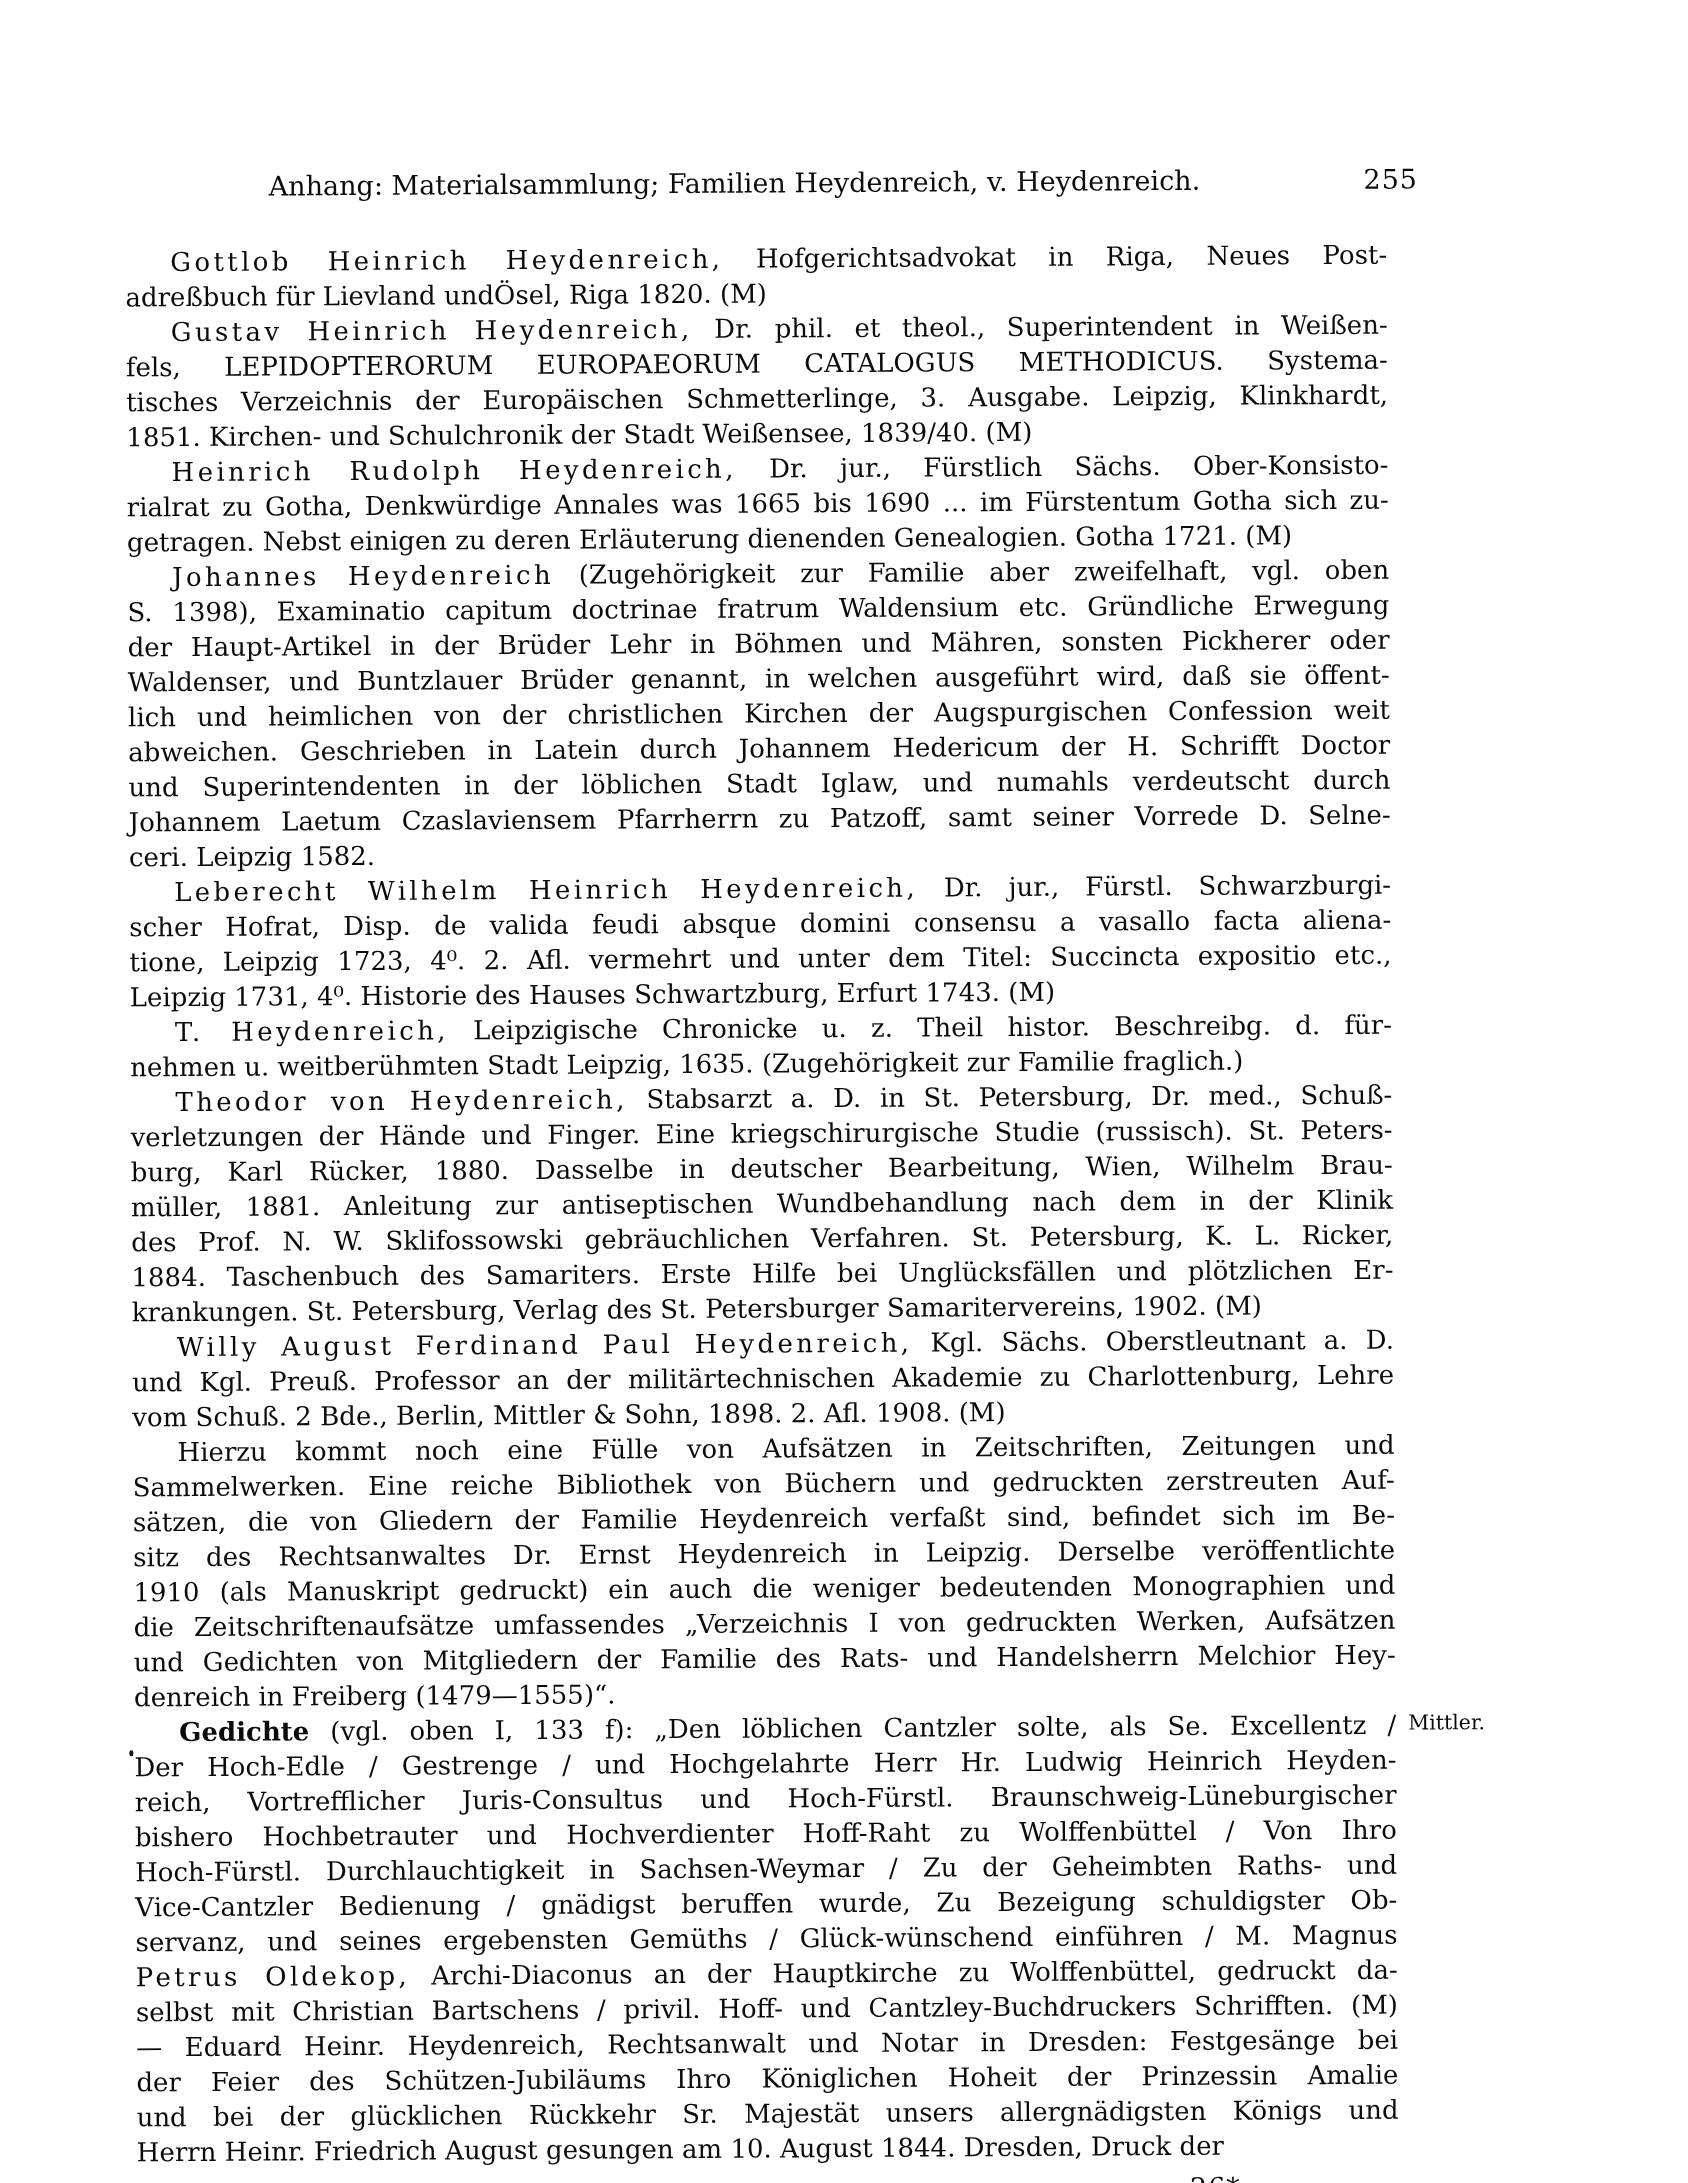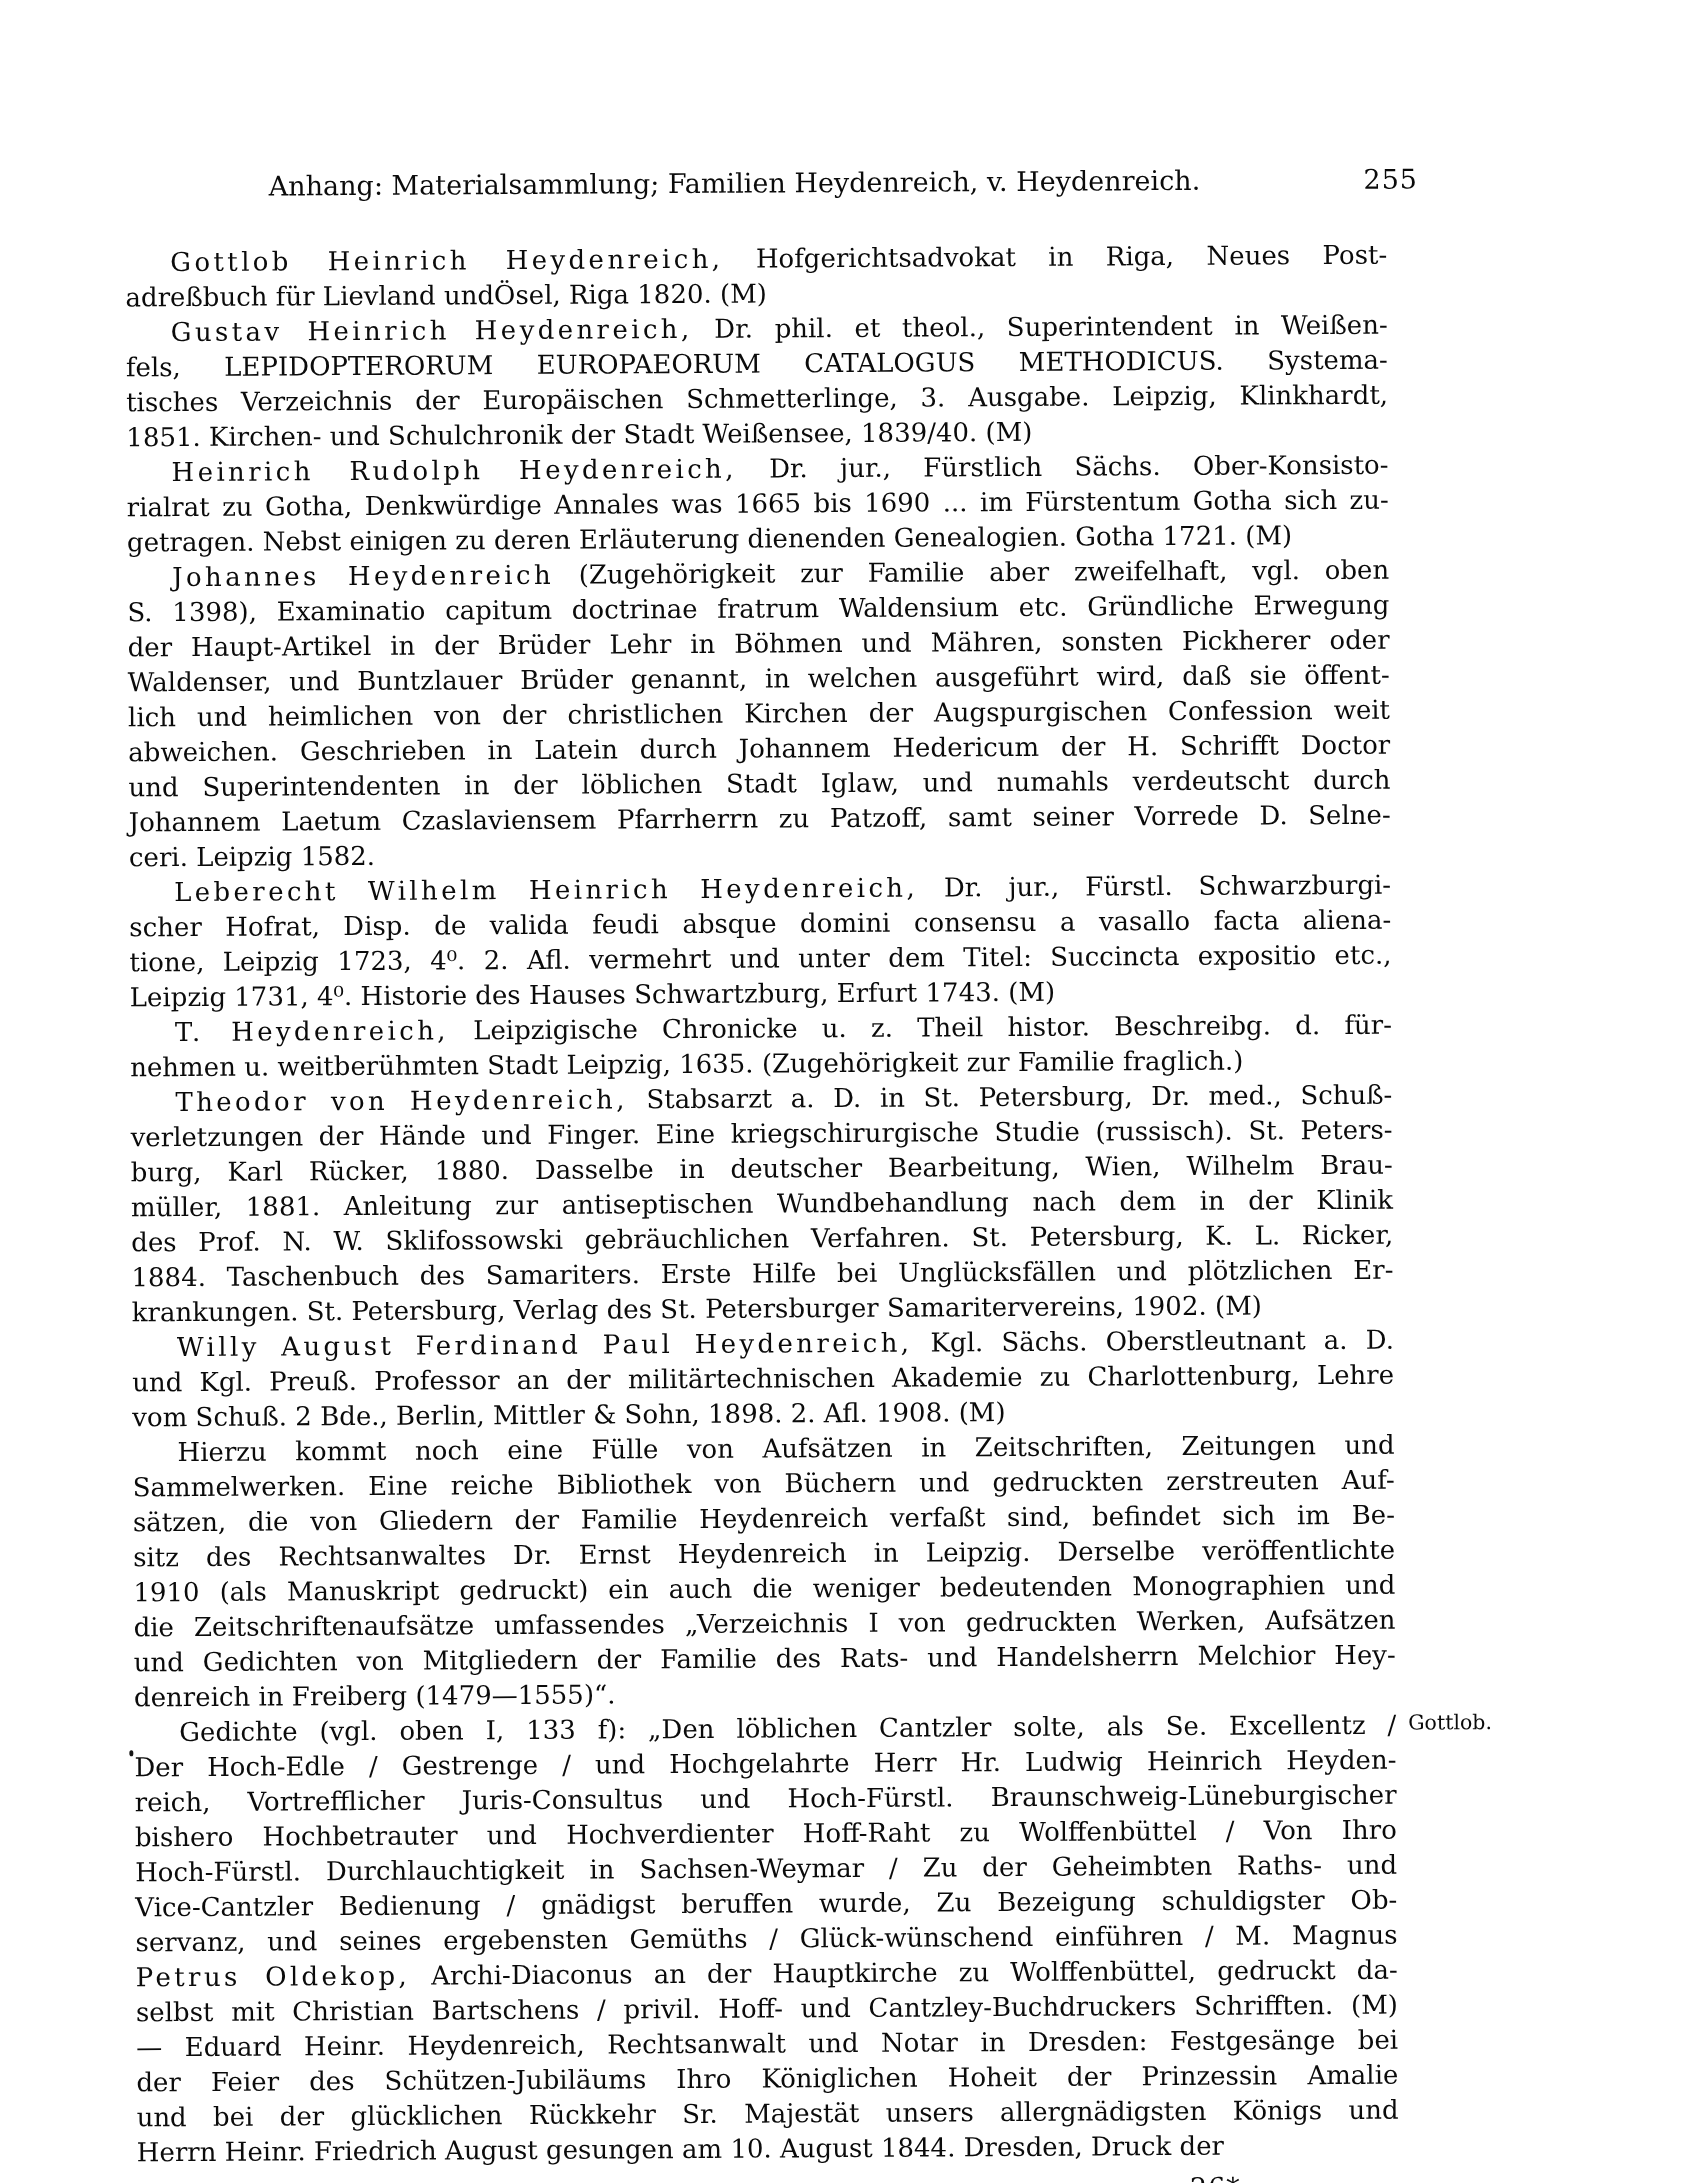--- a/index.html
+++ b/index.html
@@ -59,21 +59,21 @@
     text-align: left;
     text-align-last: left;
   }
   .line.ind {
     text-indent: 45px;
   }
   .sp {
     letter-spacing: 0.13em;
   }
   .b {
-    font-weight: normal;
+    font-weight: bold;
   }
   #margin-note {
     position: absolute;
     left: 1405px;
     top: 1714px;
     font-size: 20.5px;
     line-height: 24.5px;
     white-space: nowrap;
   }
   #footer-sig {
@@ -151,21 +151,21 @@
         <div class="line"><span>Vice-Cantzler Bedienung / gnädigst beruffen wurde, Zu Bezeigung schuldigster Ob-</span></div>
         <div class="line"><span>servanz, und seines ergebensten Gemüths / Glück-wünschend einführen / M. Magnus</span></div>
         <div class="line"><span class="sp">Petrus Oldekop,</span><span> Archi-Diaconus an der Hauptkirche zu Wolffenbüttel, gedruckt da-</span></div>
         <div class="line"><span>selbst mit Christian Bartschens / privil. Hoff- und Cantzley-Buchdruckers Schrifften. (M)</span></div>
         <div class="line"><span>— Eduard Heinr. Heydenreich, Rechtsanwalt und Notar in Dresden: Festgesänge bei</span></div>
         <div class="line"><span>der Feier des Schützen-Jubiläums Ihro Königlichen Hoheit der Prinzessin Amalie</span></div>
         <div class="line"><span>und bei der glücklichen Rückkehr Sr. Majestät unsers allergnädigsten Königs und</span></div>
         <div class="line pl"><span>Herrn Heinr. Friedrich August gesungen am 10. August 1844. Dresden, Druck der</span></div>
       </div>
 
-    <div id="margin-note">Gottlob.</div>
+    <div id="margin-note">Mittler.</div>
 
     <div id="footer-sig">26*</div>
 
     <div id="speck-1" class="speck"></div>
 
   </div>
 </div>
 
 
 </body></html>

